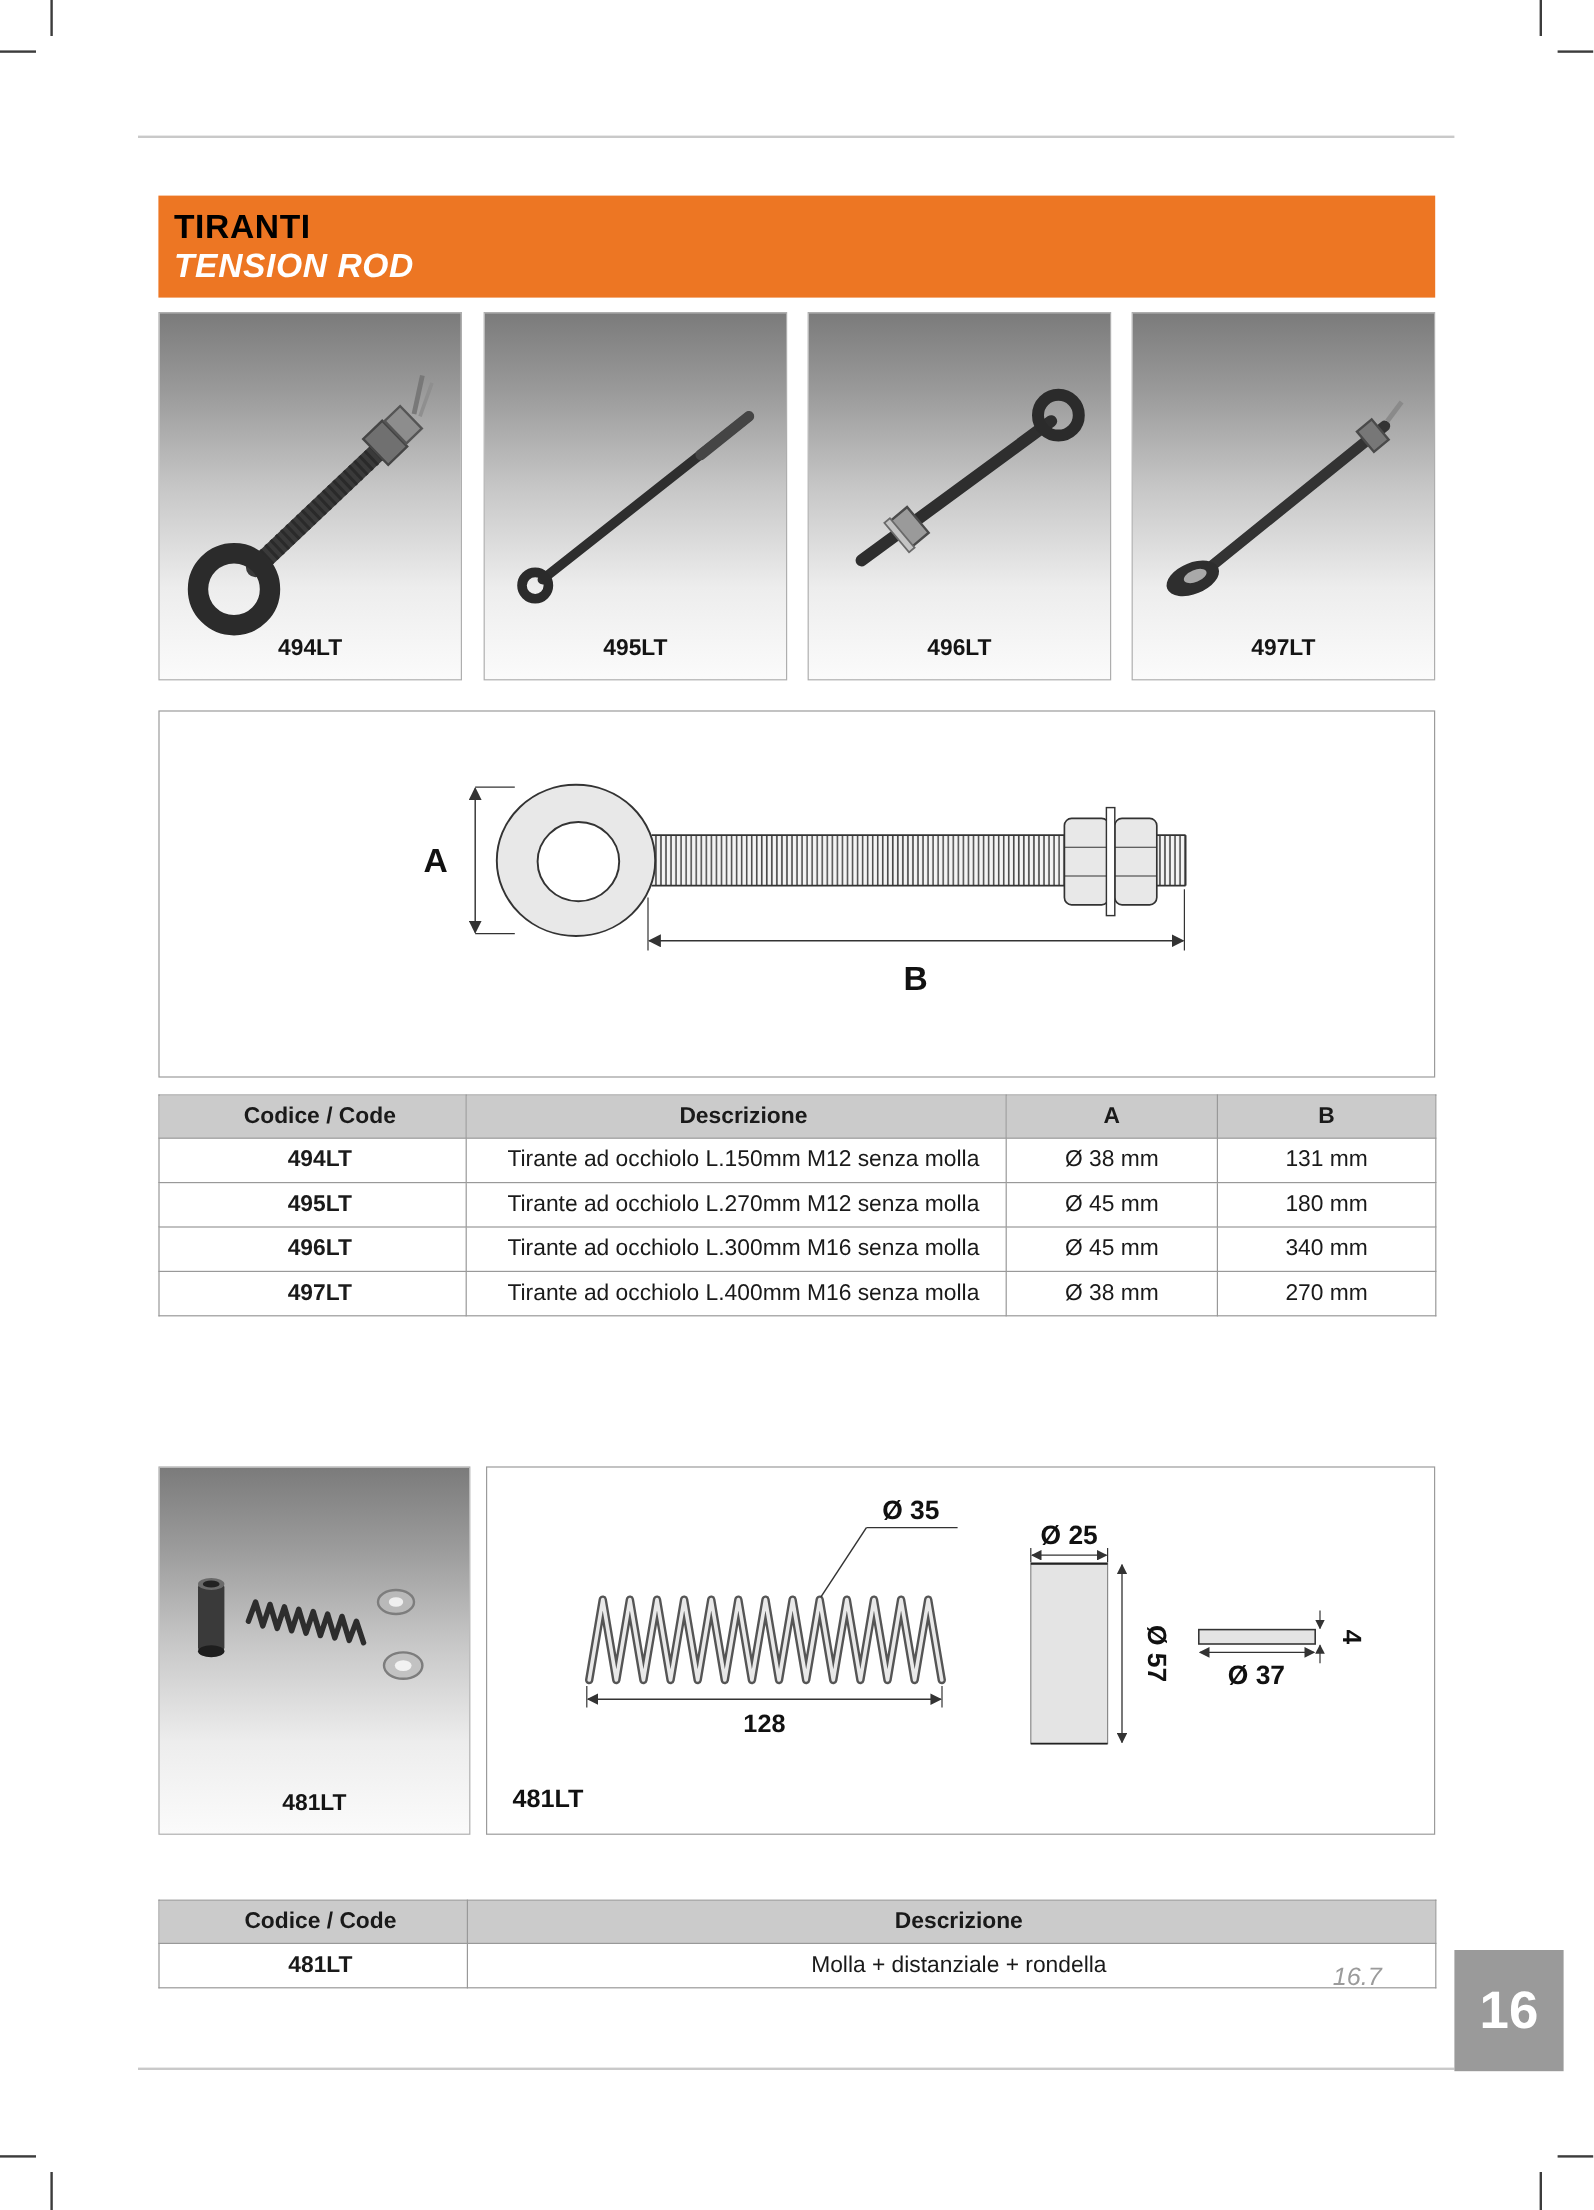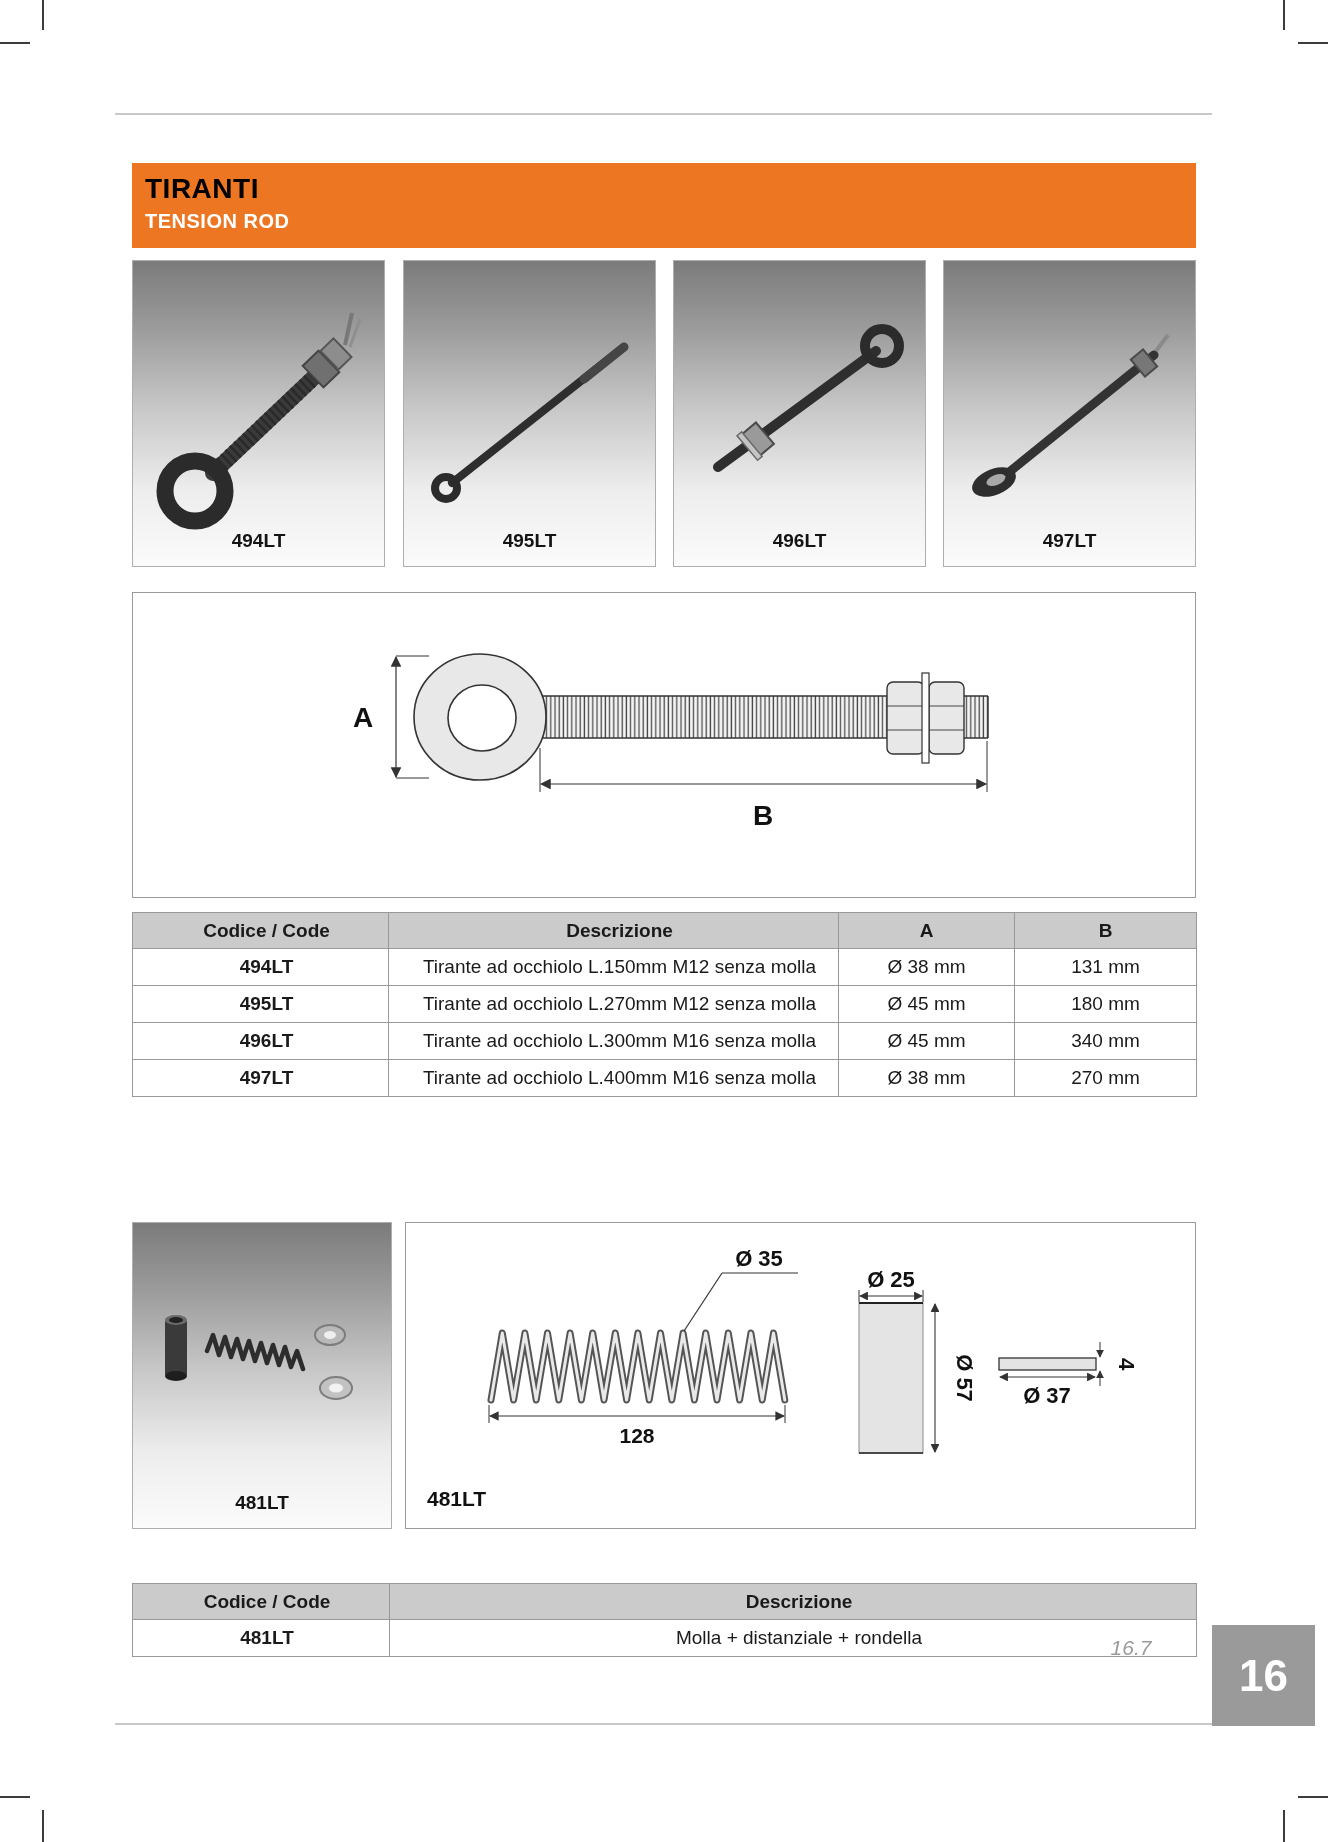--- a/index.html
+++ b/index.html
@@ -13,21 +13,21 @@
   
   .crop{position:absolute;background:#3c3c3c;}
 
   
   .rule{position:absolute;left:115px;width:1097px;height:2px;background:#c9c9c9;}
 
   
   .band{position:absolute;left:132px;top:163px;width:1064px;height:85px;background:var(--accent);
         box-sizing:border-box;padding:9px 0 0 13px;}
   .band .t1{color:#000000;font-size:28px;font-weight:bold;line-height:33px;letter-spacing:.5px;}
-  .band .t2{color:#fff;font-size:20px;font-weight:bold;line-height:33px;letter-spacing:.5px;}
+  .band .t2{color:#fff;font-size:28px;font-weight:bold;font-style:italic;line-height:33px;letter-spacing:.5px;}
 
   
   .photo-card{position:absolute;top:260px;width:253px;height:307px;box-sizing:border-box;
     border:1px solid #aeaeae;
     background:linear-gradient(180deg,#7b7b7b 0%,#9b9b9b 22%,#c7c7c7 48%,#ededed 75%,#fbfbfb 100%);}
   .photo-card svg{position:absolute;left:0;top:0;}
   .photo-label{position:absolute;left:0;right:0;bottom:14px;text-align:center;
     font-size:19px;font-weight:bold;color:#141414;}
 
   
@@ -44,21 +44,21 @@
   table.spec th,table.spec td{border:1px solid #999;box-sizing:border-box;
     padding:0 0 0 12px;text-align:center;white-space:nowrap;overflow:hidden;}
   table.spec th{background:#cbcbcb;font-weight:bold;height:36px;}
   table.spec td{height:37px;font-weight:normal;}
   table.spec td.code{font-weight:bold;}
   table.spec th.ctr,table.spec td.ctr{text-align:center;padding:0;}
   #table1{left:132px;top:912px;width:1064px;}
   #table2{left:132px;top:1583px;width:1064px;}
 
   
-  .tab16{position:absolute;left:1212px;top:1625px;width:103px;height:101px;background:var(--tab);
+  .tab16{position:absolute;left:1212px;top:1625px;width:91px;height:101px;background:var(--tab);
     display:flex;align-items:center;justify-content:center;color:#fff;font-size:44px;font-weight:bold;}
   .pagenum{position:absolute;top:1636px;left:1050px;width:162px;text-align:center;
     color:#9b9b9b;font-size:21px;font-style:italic;}
 
   svg text{font-family:"Liberation Sans", sans-serif;}
 </style>
 </head>
 <body>
 
 <div class="page">

